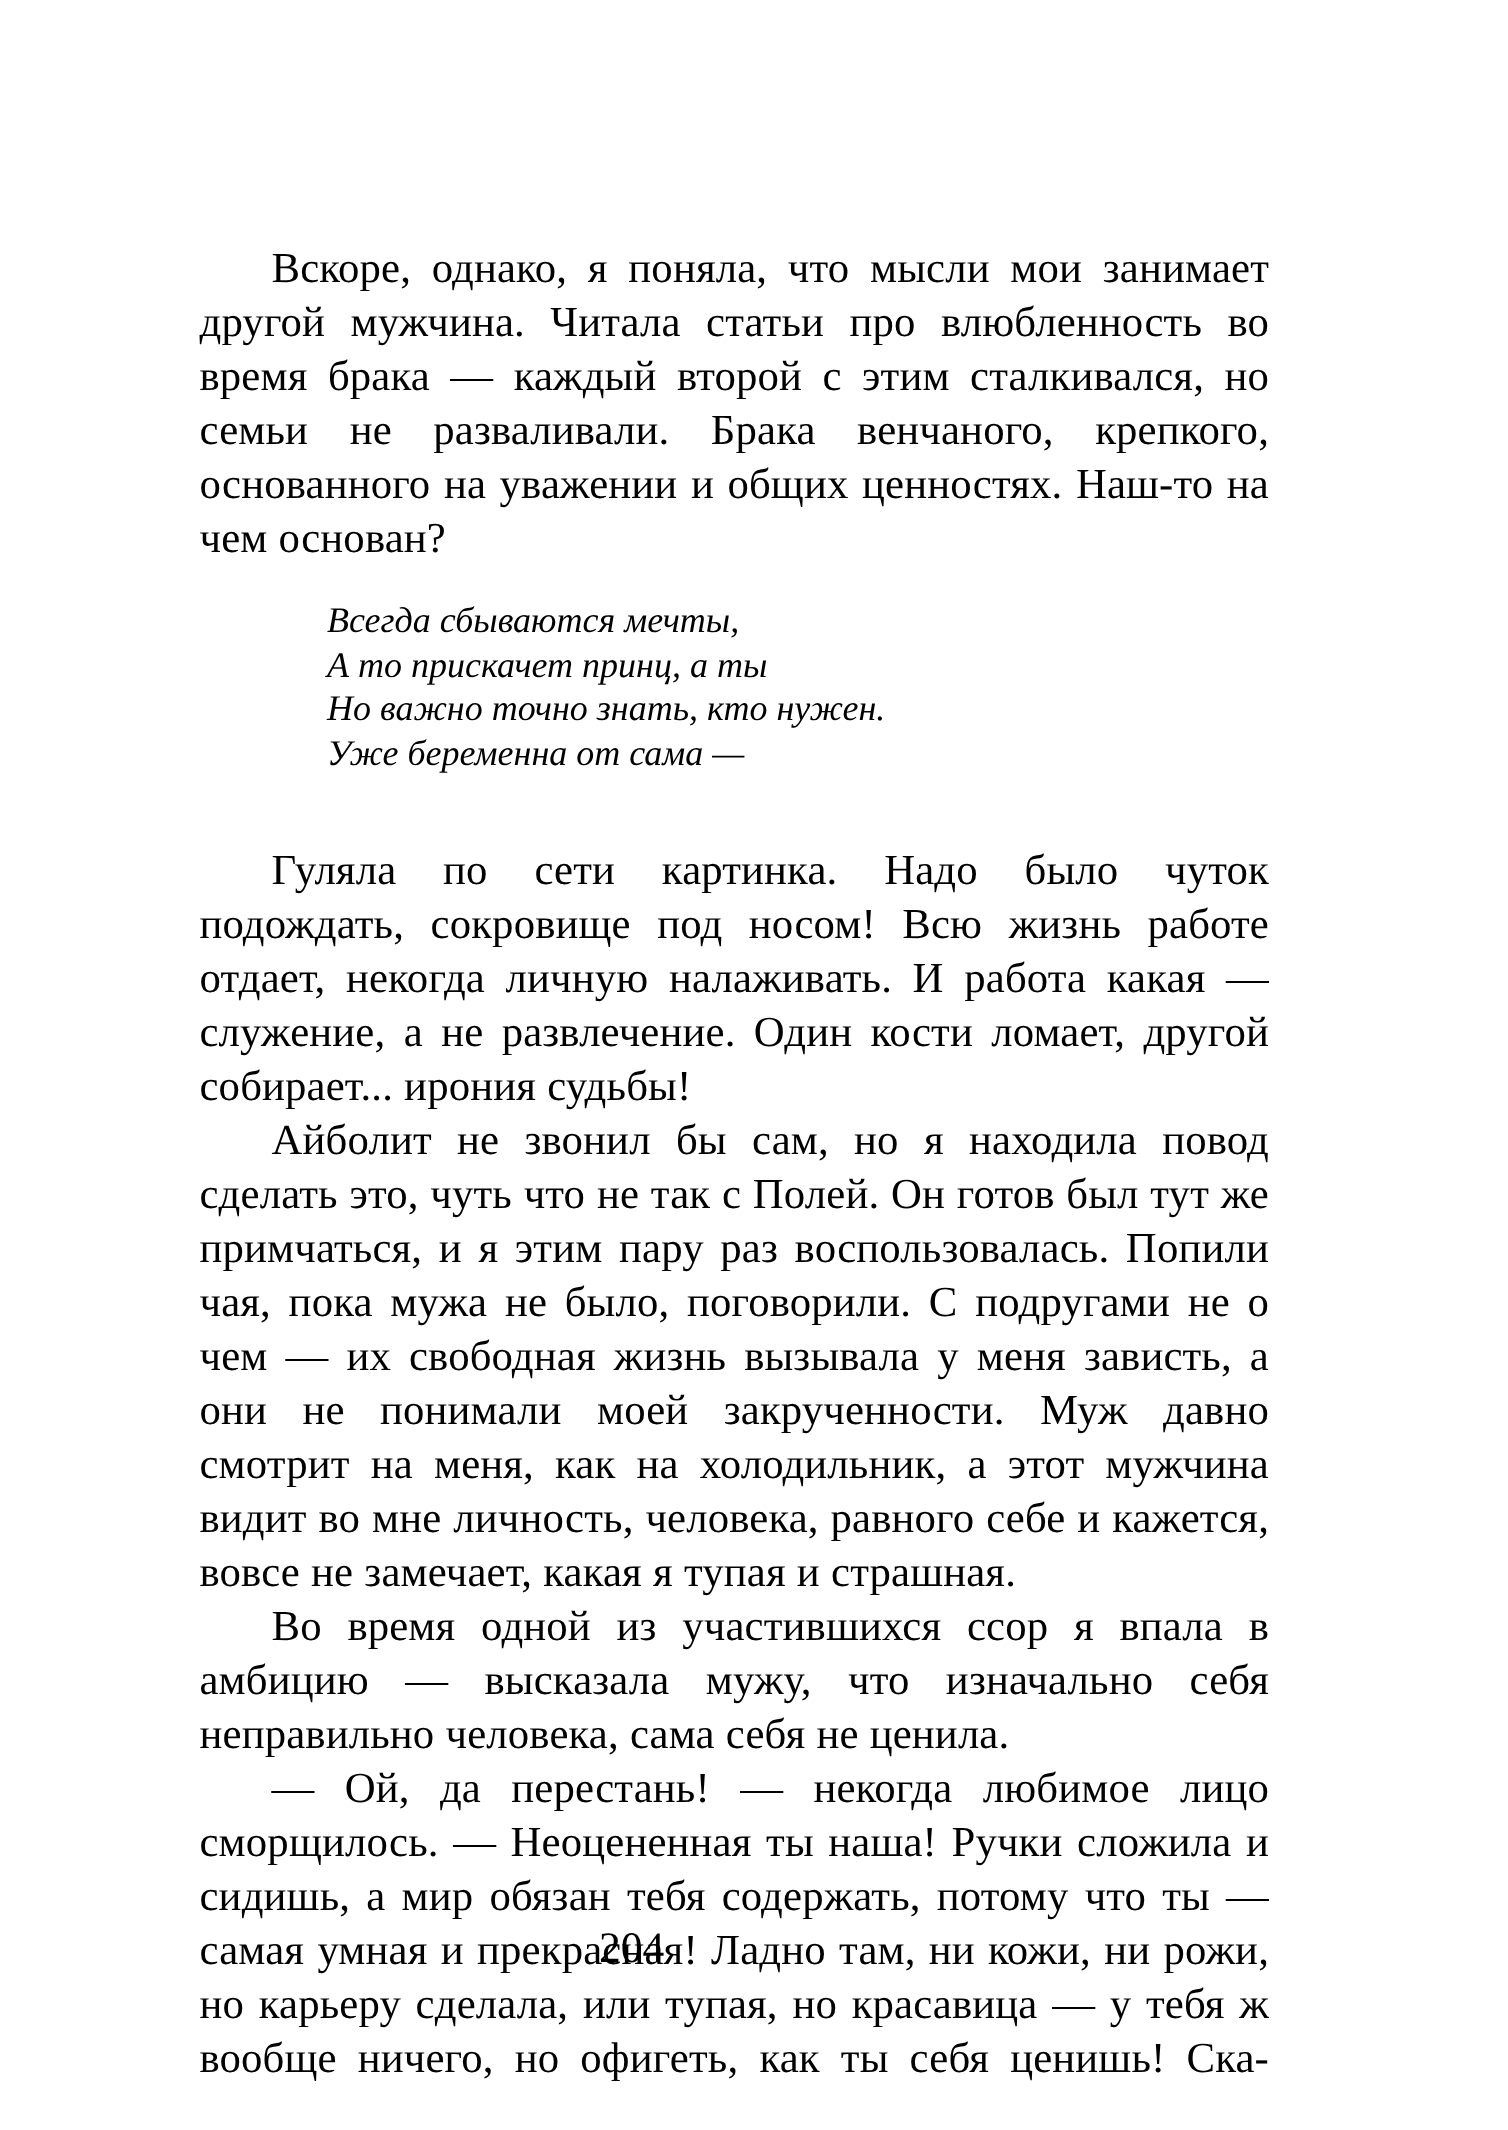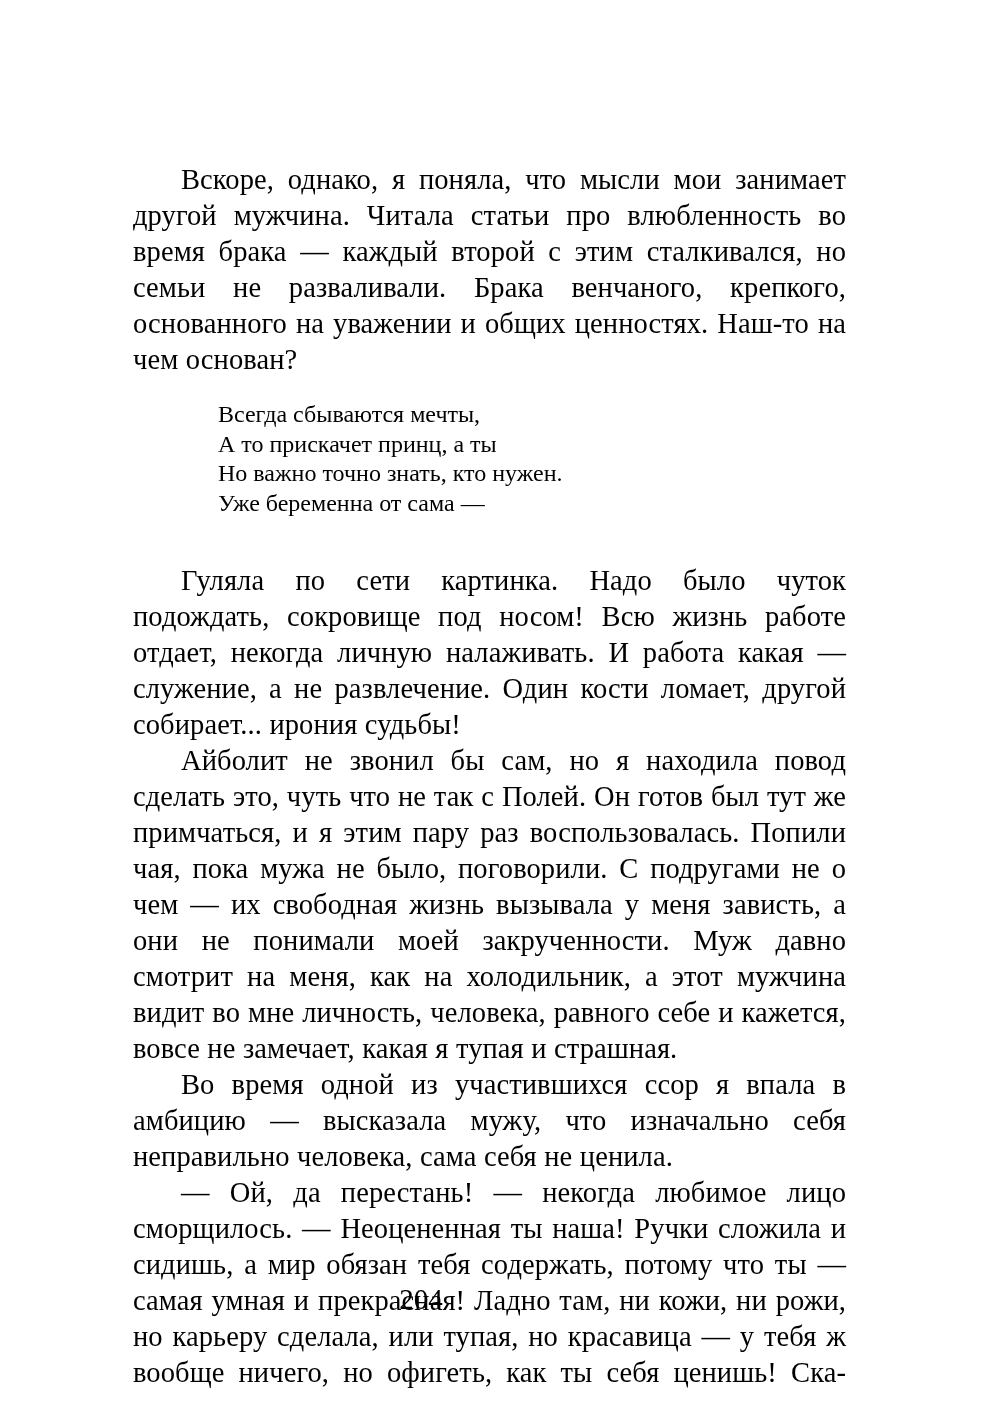--- a/index.html
+++ b/index.html
@@ -57,20 +57,21 @@
     padding: 0;
     list-style: none;
     position: absolute;
     left: 85px;
     top: 0;
     width: 640px;
   }
   .poem li {
     font-size: 24px;
     line-height: 29.5px;
+    font-style: italic;
     text-align: left;
     white-space: nowrap;
   }
 
   .poem-wrap {
     position: relative;
     height: 145px;
     margin-top: 22px;
     margin-bottom: 18px;
   }

